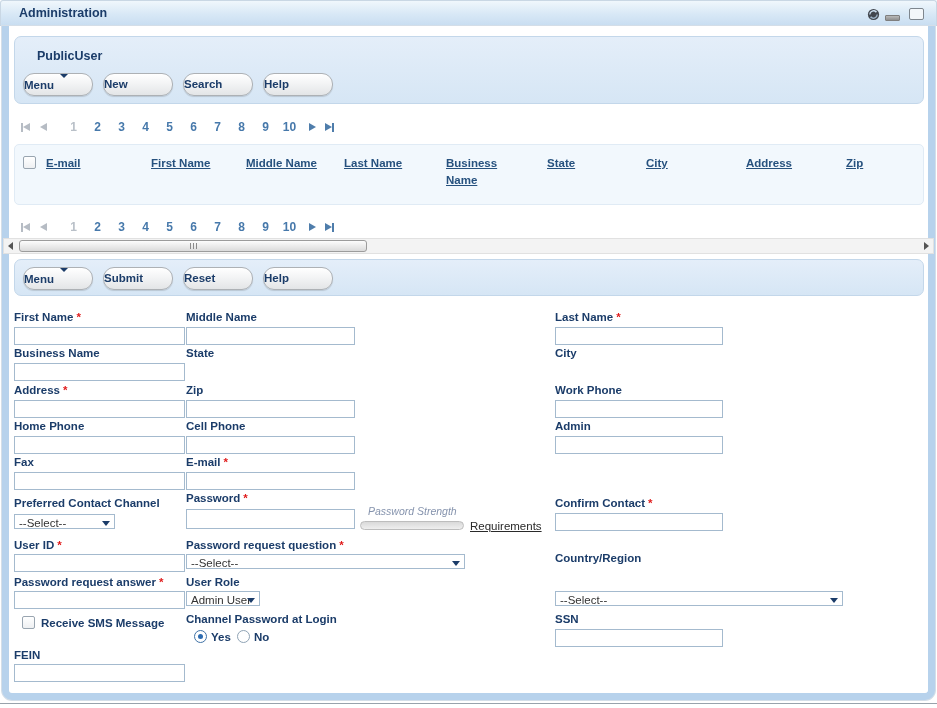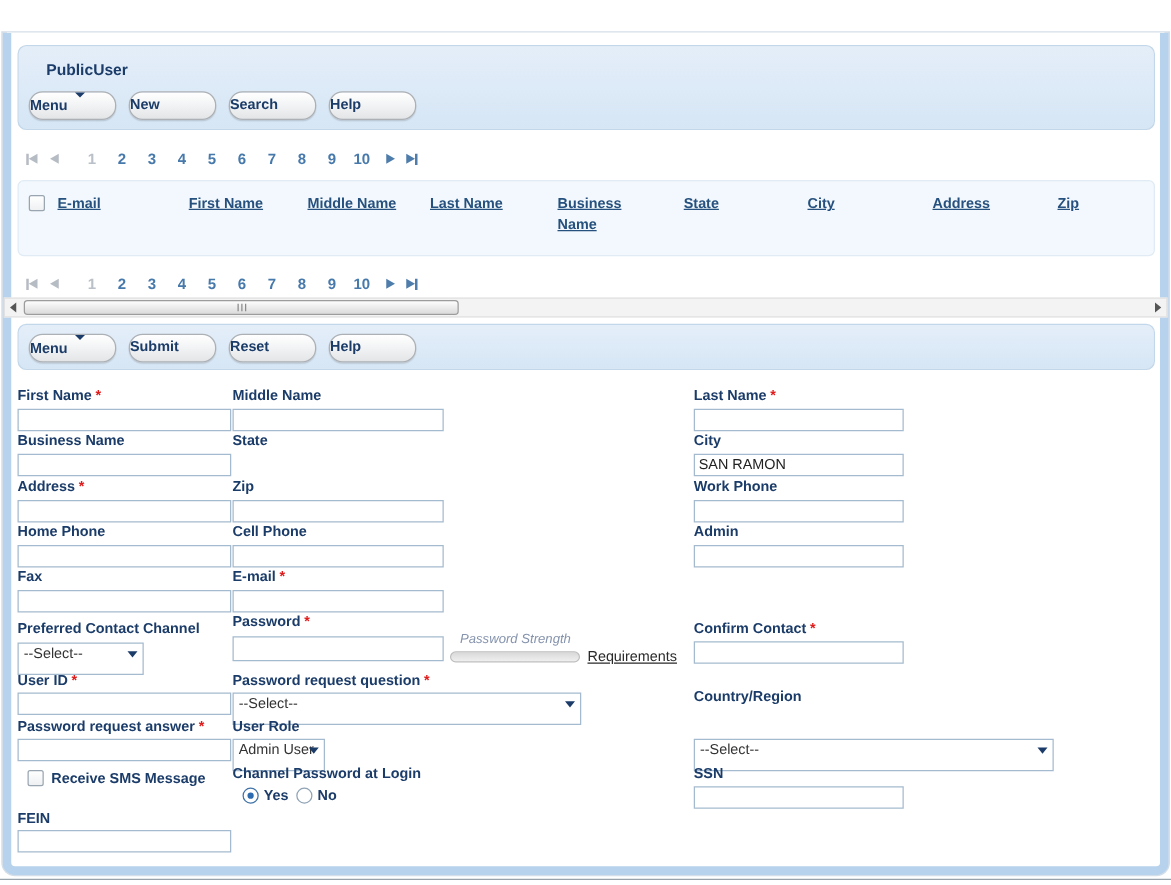--- a/index.html
+++ b/index.html
@@ -71,39 +71,57 @@
   .hs-thumb{position:absolute;left:15px;top:1px;width:348px;height:12px;box-sizing:border-box;cursor:grab;
     background:linear-gradient(#fdfdfd,#eaeaea 55%,#dbdbdb);border:1px solid #9c9c9c;border-radius:3px;
     display:flex;align-items:center;justify-content:center;gap:2px;}
   .hs-thumb .g{width:1px;height:6px;background:#8a8a8a;}
 
   
   .flabel{position:absolute;font-size:11.5px;font-weight:bold;color:#1b3c69;white-space:nowrap;}
   .req{color:#e01b1b;margin-left:3px;}
   .finput{position:absolute;height:18px;box-sizing:border-box;border:1px solid #a4bace;background:#fff;
     font-family:inherit;font-size:11.5px;color:#222;padding:0 3px;}
-  .fselect{position:absolute;height:26px;box-sizing:border-box;border:1px solid #a4bace;background:#fff;
+  .fselect{position:absolute;height:15px;box-sizing:border-box;border:1px solid #a4bace;background:#fff;
     font-size:11.5px;color:#333;line-height:16px;padding:0 16px 0 4px;cursor:pointer;white-space:nowrap;overflow:hidden;}
   .sel-tri{position:absolute;right:4px;top:6px;width:0;height:0;
     border-left:4px solid transparent;border-right:4px solid transparent;border-top:5px solid #1b3c69;}
   .fcheck{position:absolute;width:13px;height:13px;box-sizing:border-box;border:1px solid #99a5b0;border-radius:2px;
     background:linear-gradient(#ffffff,#eef0f2);cursor:pointer;}
   .radio{position:absolute;width:13px;height:13px;box-sizing:border-box;border:1px solid #8fa3b5;border-radius:50%;background:#fff;cursor:pointer;}
   .radio.sel{border-color:#3f72a6;}
   .radio.sel::after{content:'';position:absolute;left:3px;top:3px;width:5px;height:5px;border-radius:50%;background:#2d6bb0;}
   .ps-label{position:absolute;font-size:10.5px;font-style:italic;color:#8593ad;}
   .ps-bar{position:absolute;width:104px;height:9px;box-sizing:border-box;border:1px solid #bdbdbd;border-radius:5px;
     background:linear-gradient(#d9d9d9,#efefef);}
   .req-link{position:absolute;font-size:11.5px;color:#2a2a2a;text-decoration:underline;cursor:pointer;}
 </style>
 </head>
 <body>
 
 <div class="screen">
 
+  <div class="titlebar">
+    <span class="title">Administration</span>
+    <span class="winctl ctl-sync">
+      <svg width="13" height="13" viewBox="0 0 13 13">
+        <circle cx="6.5" cy="6.5" r="5.6" fill="#41464e"></circle>
+        <path d="M2.8 6.5a3.7 3.7 0 0 1 6.4-2.5" stroke="#cfe2f3" stroke-width="1.3" fill="none"></path>
+        <path d="M10.2 6.5a3.7 3.7 0 0 1-6.4 2.5" stroke="#9fb6cc" stroke-width="1.3" fill="none"></path>
+        <path d="M9.6 2.6l-.2 2 -1.9-.6z" fill="#cfe2f3"></path>
+        <path d="M3.4 10.4l.2-2 1.9.6z" fill="#9fb6cc"></path>
+      </svg>
+    </span>
+    <span class="winctl ctl-min">
+        <span class="minbar"></span>
+      </span>
+    <span class="winctl ctl-max">
+        <span class="maxbox"><span class="cap"></span></span>
+      </span>
+  </div>
 
   <div class="frame"></div>
   <div class="baseline"></div>
 
   <div class="panel panel1">
     <span class="panel-title">PublicUser</span>
     <span class="btn bp1"><span>Menu</span><span class="menu-caret"><span class="mbar"></span><span class="mbar"></span><span class="mtri"></span></span></span>
     <span class="btn bp2">New</span>
     <span class="btn bp3">Search</span>
     <span class="btn bp4">Help</span>
@@ -201,21 +219,20 @@
   <input class="finput" style="left: 14px; top: 327px; width: 171px;" value="">
   <span class="flabel" style="left:186px;top:311px">Middle Name</span>
   <input class="finput" style="left: 186px; top: 327px; width: 169px;" value="">
   <span class="flabel" style="left:555px;top:311px"><span>Last Name</span><span class="req">*</span></span>
   <input class="finput" style="left: 555px; top: 327px; width: 168px;" value="">
 
   <span class="flabel" style="left:14px;top:347px">Business Name</span>
   <input class="finput" style="left: 14px; top: 363px; width: 171px;" value="">
   <span class="flabel" style="left:186px;top:347px">State</span>
   <span class="flabel" style="left:555px;top:347px">City</span>
-  <input class="finput" style="left: 555px; top: 363px; width: 168px;" value="SAN RAMON">
 
   <span class="flabel" style="left:14px;top:384px"><span>Address</span><span class="req">*</span></span>
   <input class="finput" style="left: 14px; top: 400px; width: 171px;" value="">
   <span class="flabel" style="left:186px;top:384px">Zip</span>
   <input class="finput" style="left: 186px; top: 400px; width: 169px;" value="">
   <span class="flabel" style="left:555px;top:384px">Work Phone</span>
   <input class="finput" style="left: 555px; top: 400px; width: 168px;" value="">
 
   <span class="flabel" style="left:14px;top:420px">Home Phone</span>
   <input class="finput" style="left: 14px; top: 436px; width: 171px;" value="">

